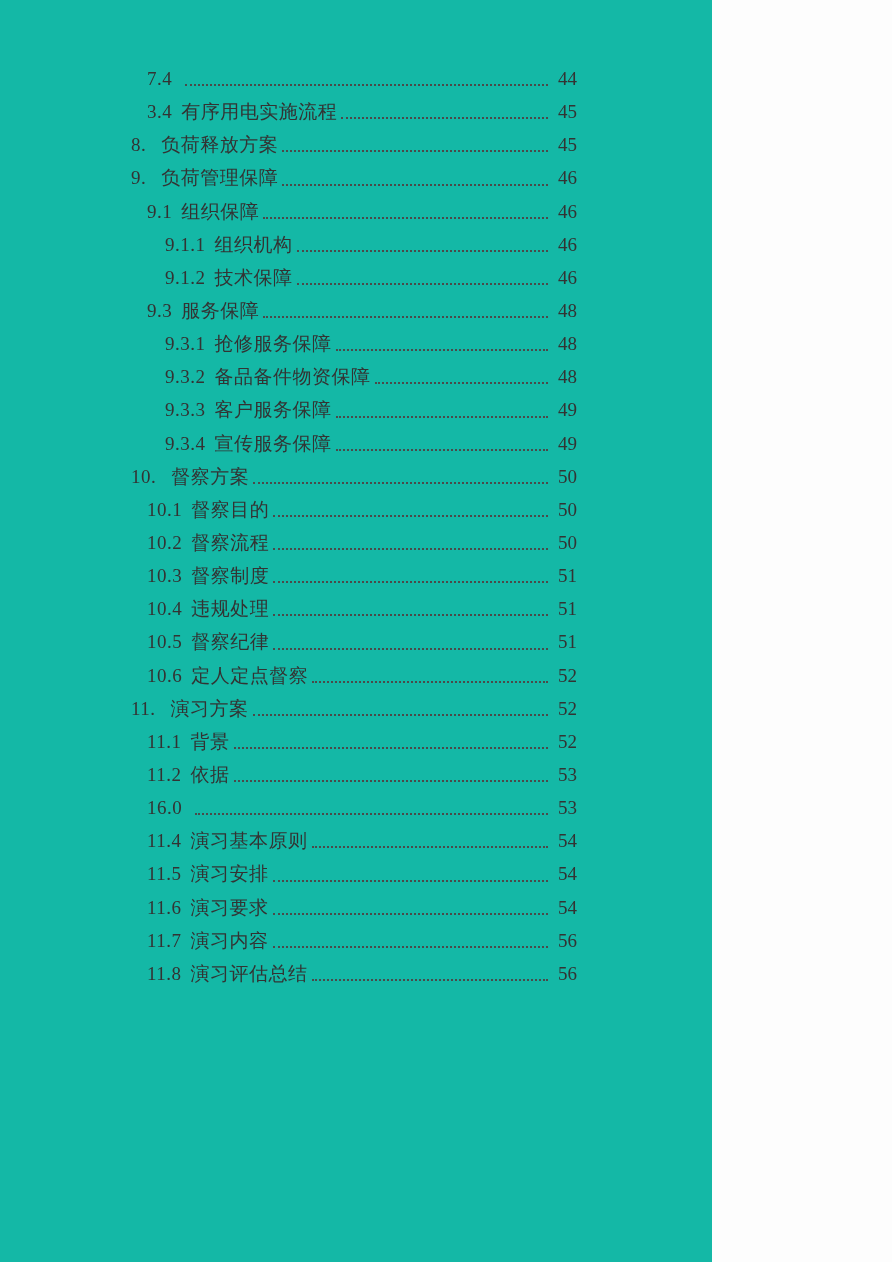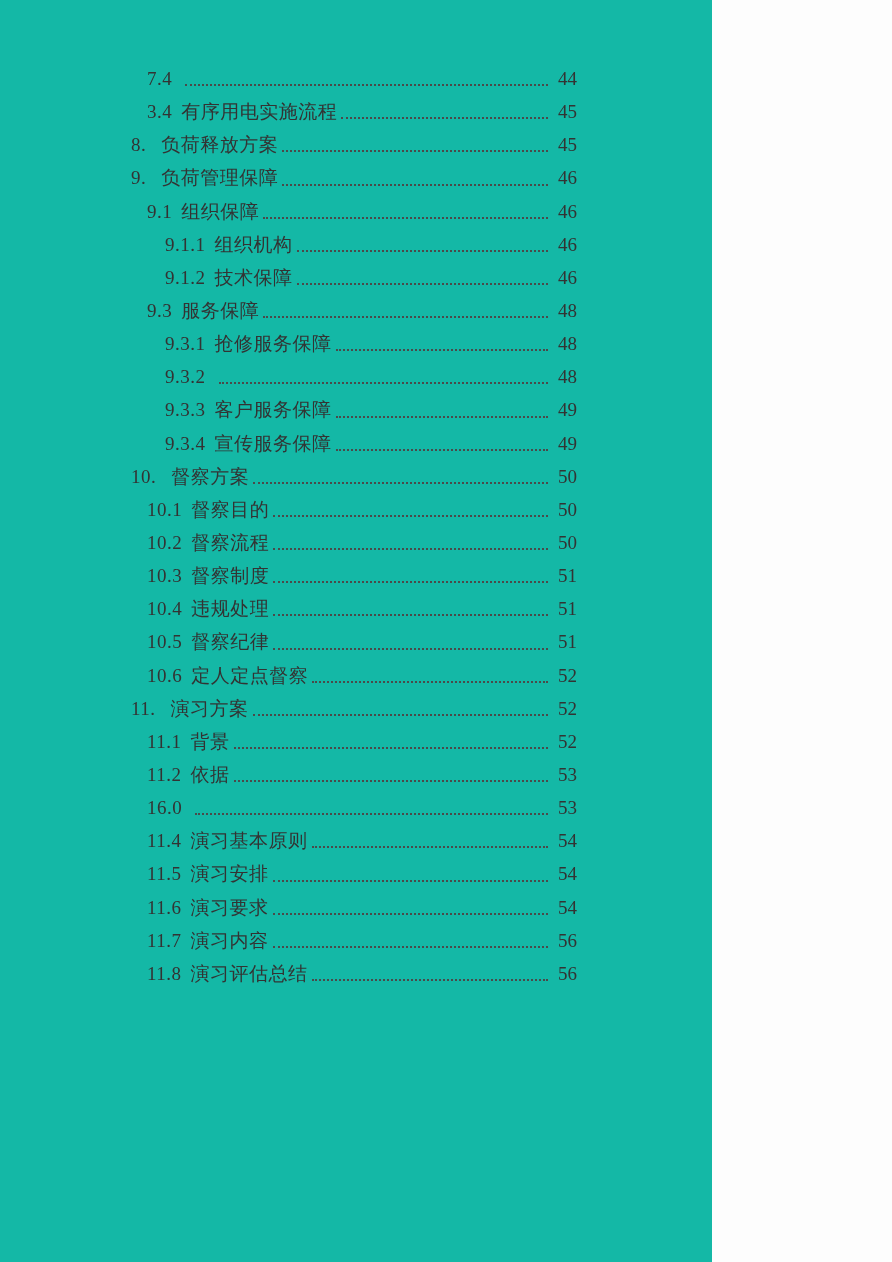--- a/index.html
+++ b/index.html
@@ -115,20 +115,21 @@
 
   <div class="toc-row level-3">
     <span class="num">9.3.1</span>
     <span class="title">抢修服务保障</span>
     <span class="dots"></span>
     <span class="pagenum">48</span>
   </div>
 
   <div class="toc-row level-3">
     <span class="num">9.3.2</span>
+    <span class="title">备品备件物资保障</span>
     <span class="dots"></span>
     <span class="pagenum">48</span>
   </div>
 
   <div class="toc-row level-3">
     <span class="num">9.3.3</span>
     <span class="title">客户服务保障</span>
     <span class="dots"></span>
     <span class="pagenum">49</span>
   </div>

